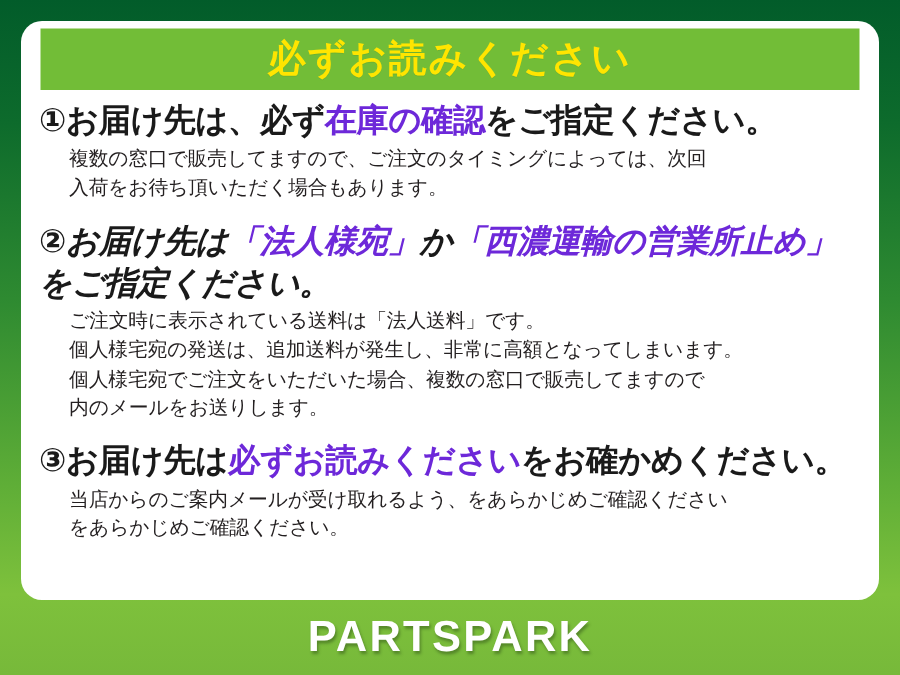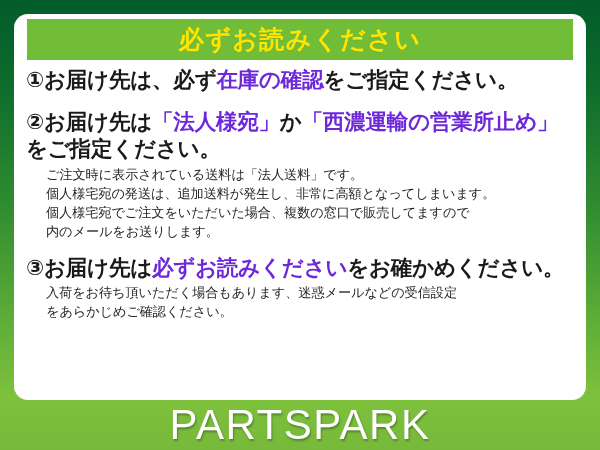--- a/index.html
+++ b/index.html
@@ -72,21 +72,21 @@
 
   .item-heading {
     font-size: 21.5px;
     font-weight: bold;
     color: #1a1a1a;
     line-height: 1.28;
     letter-spacing: -0.2px;
     margin: 0 0 1px 0;
     white-space: nowrap;
   }
-  .item-heading.wrap { white-space: normal; }
+  .item-heading.wrap { white-space: normal; font-style: italic; }
 
   .hl { color: #6d28d9; }
 
   .item-sub {
     font-size: 13.2px;
     color: #231f20;
     line-height: 1.46;
     margin: 0 0 0 20px;
     letter-spacing: -0.1px;
   }
@@ -101,57 +101,61 @@
     left: 0;
     bottom: 0;
     width: 600px;
     height: 50px;
     display: flex;
     align-items: center;
     justify-content: center;
   }
   .brand {
     color: #ffffff;
-    font-size: 42px;
-    font-weight: normal;
+    font-size: 29px;
+    font-weight: bold;
     letter-spacing: 1.5px;
     text-shadow: 1px 2px 2px rgba(40,70,20,0.45);
   }
 </style>
 </head>
 <body>
 
 <div class="notice-banner">
 
   <div class="white-panel">
 
     <div class="title-bar">
       <span class="title-text">必ずお読みください</span>
     </div>
 
     <div class="content">
 
       <div class="item item-1">
         <div class="item-heading"><span>①</span><span>お届け先は、必ず</span><span class="hl">在庫の確認</span><span>をご指定ください。</span></div>
+        <div class="item-sub">
+          <div>複数の窓口で販売してますので、ご注文のタイミングによっては、次回</div>
+          <div>入荷をお待ち頂いただく場合もあります。</div>
+        </div>
       </div>
 
       <div class="item item-2">
         <div class="item-heading wrap"><span>②</span><span>お届け先は</span><span class="hl">「法人様宛」</span><span>か</span><span class="hl">「西濃運輸の営業所止め」</span><span>をご指定ください。</span></div>
         <div class="item-sub">
           <div>ご注文時に表示されている送料は「法人送料」です。</div>
           <div>個人様宅宛の発送は、追加送料が発生し、非常に高額となってしまいます。</div>
           <div>個人様宅宛でご注文をいただいた場合、複数の窓口で販売してますので</div>
           <div>内のメールをお送りします。</div>
         </div>
       </div>
 
       <div class="item item-3">
         <div class="item-heading"><span>③</span><span>お届け先は</span><span class="hl">必ずお読みください</span><span>をお確かめください。</span></div>
         <div class="item-sub">
-          <div>入荷をお待ち頂いただく場合もあります、迷惑メールなどの受信設定</div>
+          <div>当店からのご案内メールが受け取れるよう、をあらかじめご確認ください</div>
           <div>をあらかじめご確認ください。</div>
         </div>
       </div>
 
     </div>
   </div>
 
   <div class="footer-band">
     <span class="brand">PARTSPARK</span>
   </div>

